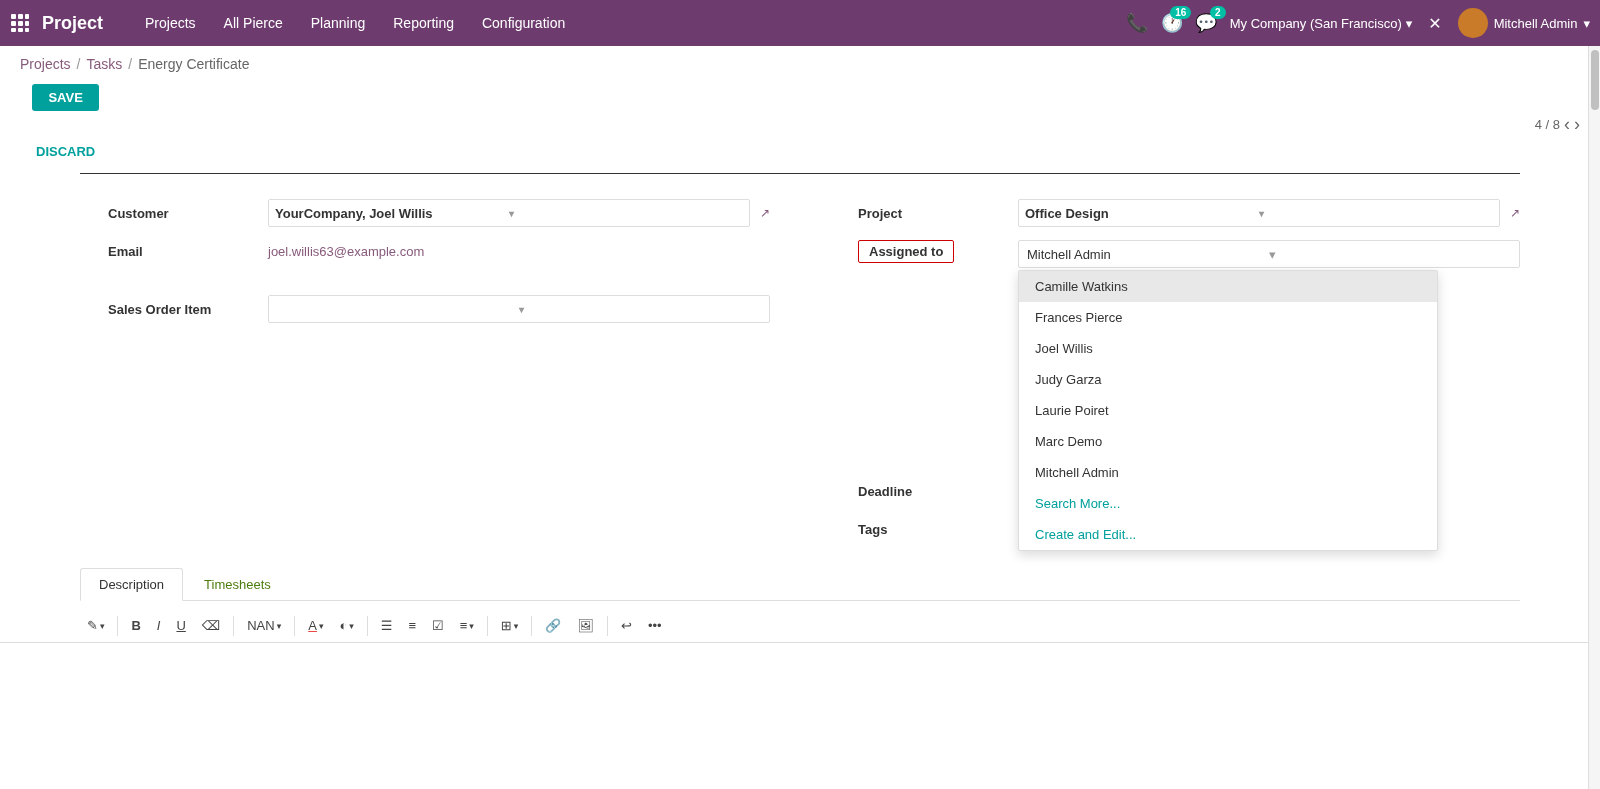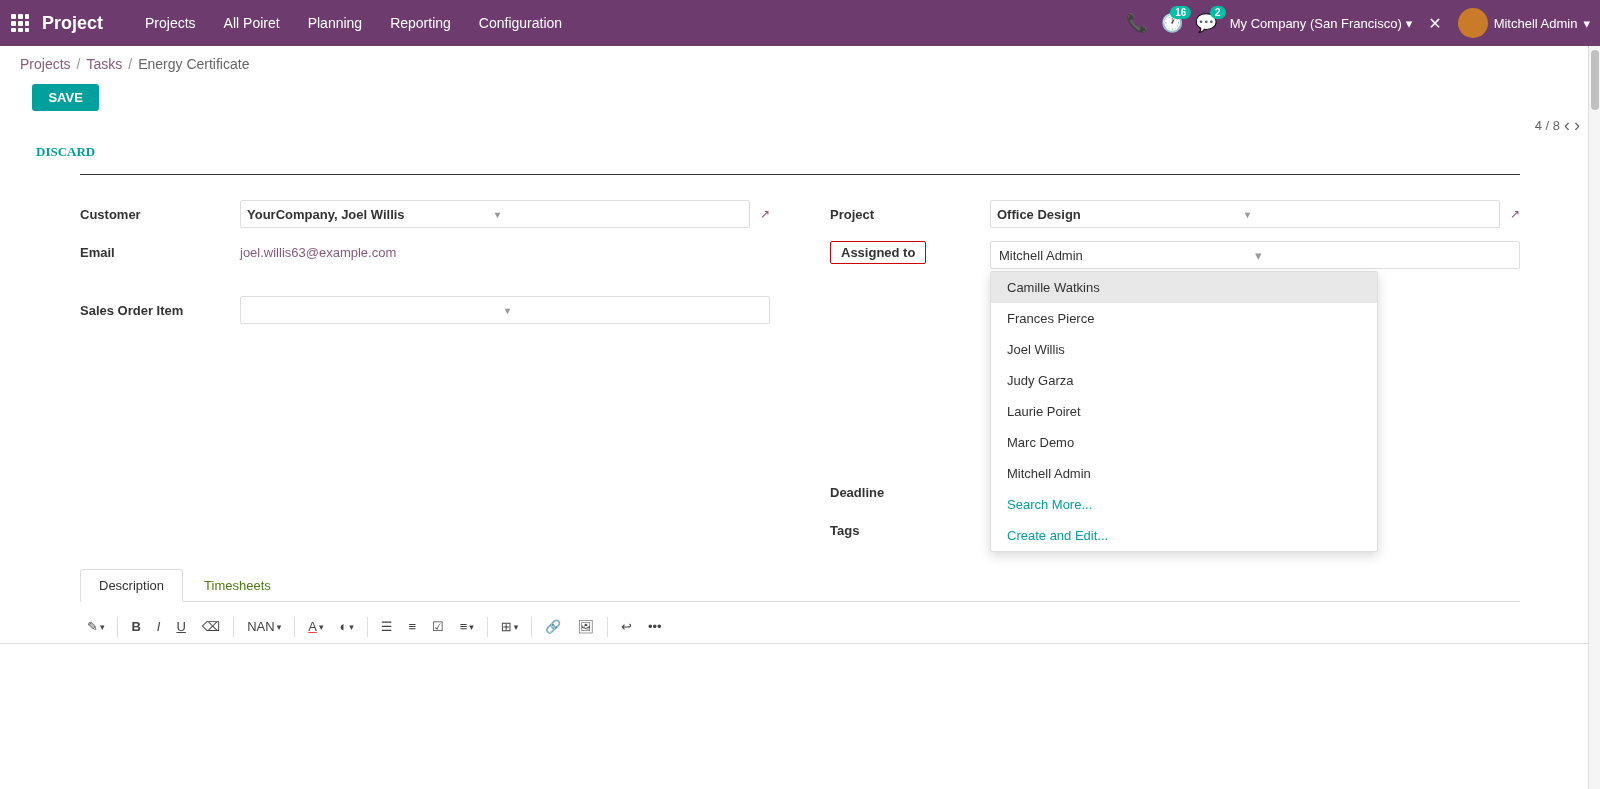--- a/index.html
+++ b/index.html
@@ -80,21 +80,20 @@
     .btn-discard {
       background: transparent;
       color: #00a09d;
       border: none;
       padding: 6px 16px;
       font-size: 13px;
       font-weight: bold;
       cursor: pointer;
       border-radius: 3px;
       text-transform: uppercase;
-      font-family: Liberation Serif, serif;
     }
     .action-bar-right { display: flex; align-items: center; gap: 4px; color: #666; font-size: 13px; }
     .nav-arrow { cursor: pointer; font-size: 18px; color: #666; border: none; background: transparent; }
 
     
     .main-content {
       padding: 0 0 0 0;
       background: #fff;
     }
     .divider-line {
@@ -117,20 +116,21 @@
       display: flex;
       flex-direction: column;
       gap: 0;
     }
     .form-row {
       display: flex;
       align-items: center;
       min-height: 38px;
       border-bottom: none;
       padding: 4px 0;
+      margin-left: 28px;
     }
     .form-label {
       min-width: 160px;
       font-weight: bold;
       font-size: 13px;
       color: #333;
       padding-right: 10px;
     }
     .form-value {
       flex: 1;
@@ -189,21 +189,21 @@
       background: #fff;
       min-height: 28px;
     }
     .dropdown-field-input span { flex: 1; font-size: 13px; }
     .dropdown-arrow { color: #999; font-size: 10px; }
 
     .dropdown-list {
       position: absolute;
       top: calc(100% + 2px);
       left: 0;
-      width: 388px;
+      width: 420px;
       background: #fff;
       border: 1px solid #ddd;
       border-radius: 2px;
       box-shadow: 0 4px 12px rgba(0,0,0,0.15);
       z-index: 100;
     }
     .dropdown-item {
       padding: 8px 16px;
       cursor: pointer;
       font-size: 13px;
@@ -308,21 +308,21 @@
       <rect x="8" y="8" width="5" height="5" rx="1"></rect>
       <rect x="15" y="8" width="4" height="5" rx="1"></rect>
       <rect x="1" y="15" width="5" height="4" rx="1"></rect>
       <rect x="8" y="15" width="5" height="4" rx="1"></rect>
       <rect x="15" y="15" width="4" height="4" rx="1"></rect>
     </svg>
   </div>
   <span class="topnav-appname">Project</span>
   <div class="topnav-menu">
     <span class="topnav-menu-item">Projects</span>
-    <span class="topnav-menu-item">All Poiret</span>
+    <span class="topnav-menu-item">All Pierce</span>
     <span class="topnav-menu-item">Planning</span>
     <span class="topnav-menu-item">Reporting</span>
     <span class="topnav-menu-item">Configuration</span>
   </div>
   <div class="topnav-right">
     <div class="topnav-icon-btn" style="font-size:18px;">📞</div>
     <div class="topnav-icon-btn" style="font-size:18px;">
       🕐
       <span class="badge">16</span>
     </div>

